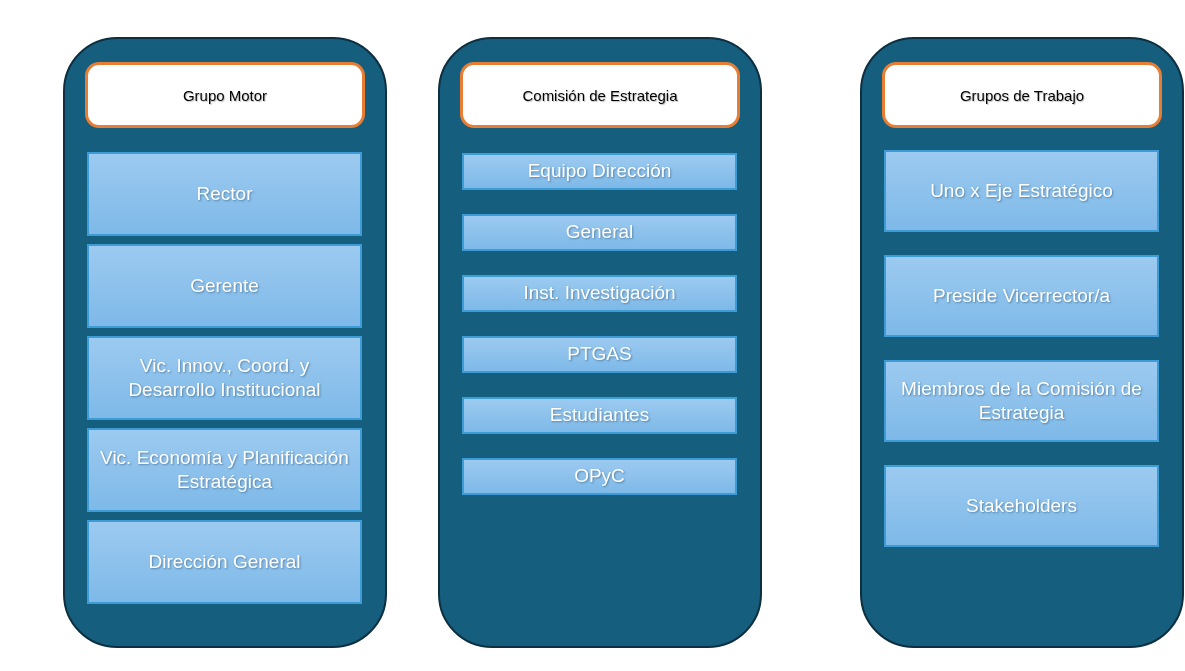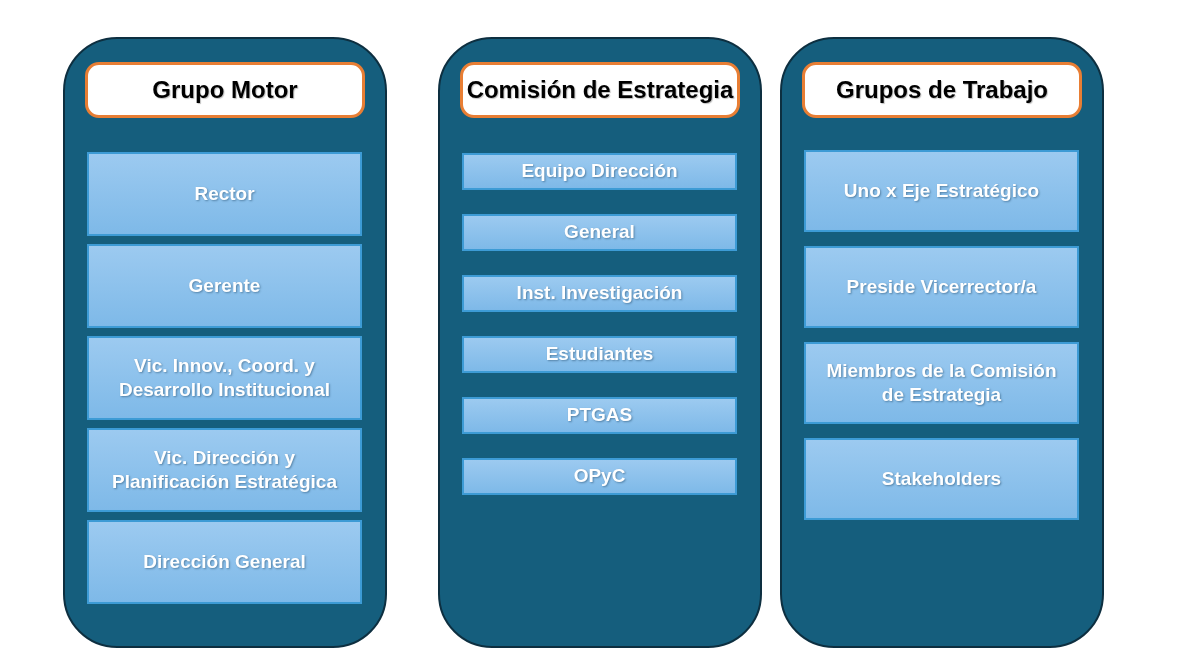--- a/index.html
+++ b/index.html
@@ -24,96 +24,96 @@
     top: 37px;
     width: 324px;
     height: 611px;
     background: var(--container, #155E7D);
     border: 2px solid var(--container-border, #0D2F40);
     border-radius: 54px;
     box-sizing: border-box;
   }
   .column.c1 { left: 63px; }
   .column.c2 { left: 438px; }
-  .column.c3 { left: 780px; padding-left: 8px; }
+  .column.c3 { left: 860px; padding-left: 8px; }
 
   .col-header {
     position: absolute;
     left: 20px;
     right: 20px;
     top: 23px;
-    height: 56px;
+    height: 66px;
     background: var(--header-bg, #ffffff);
     border: 3px solid var(--header-border, #E87E34);
     border-radius: 14px;
     box-sizing: border-box;
     display: flex;
     align-items: center;
     justify-content: center;
     color: var(--header-text, #000000);
-    font-size: 24px;
-    font-weight: 700;
+    font-size: 15px;
+    font-weight: 400;
     text-shadow: 1px 1px 1px rgba(0,0,0,0.25);
     text-align: center;
   }
 
   .items {
     position: absolute;
     left: 22px;
     right: 23px;
     display: flex;
     flex-direction: column;
   }
   .c1 .items { top: 113px; gap: 8px; }
   .c2 .items { top: 114px; gap: 24px; }
-  .c3 .items { top: 111px; gap: 14px; }
+  .c3 .items { top: 111px; gap: 23px; }
 
   .item {
     background: linear-gradient(to bottom, var(--item-top, #9CCAF0), var(--item-bottom, #7EB9E8));
     border: 2px solid var(--item-border, #3D9BD5);
     box-sizing: border-box;
     display: flex;
     align-items: center;
     justify-content: center;
     text-align: center;
     color: var(--item-text, #ffffff);
     font-size: 19px;
-    font-weight: 700;
+    font-weight: 400;
     line-height: 1.28;
     text-shadow: 1px 1px 2px rgba(20,55,85,0.45);
     padding: 2px 8px;
   }
   .c1 .item { height: 84px; }
   .c2 .item { height: 37px; }
   .c3 .item { height: 82px; }
 </style>
 </head>
 <body>
 
 <div class="canvas">
 
   <div class="column c1">
     <div class="col-header">Grupo Motor</div>
     <div class="items">
       <div class="item">Rector</div>
       <div class="item">Gerente</div>
       <div class="item">Vic. Innov., Coord. y Desarrollo Institucional</div>
-      <div class="item">Vic. Dirección y Planificación Estratégica</div>
+      <div class="item">Vic. Economía y Planificación Estratégica</div>
       <div class="item">Dirección General</div>
     </div>
   </div>
 
   <div class="column c2">
     <div class="col-header">Comisión de Estrategia</div>
     <div class="items">
       <div class="item">Equipo Dirección</div>
       <div class="item">General</div>
       <div class="item">Inst. Investigación</div>
+      <div class="item">PTGAS</div>
       <div class="item">Estudiantes</div>
-      <div class="item">PTGAS</div>
       <div class="item">OPyC</div>
     </div>
   </div>
 
   <div class="column c3">
     <div class="col-header">Grupos de Trabajo</div>
     <div class="items">
       <div class="item">Uno x Eje Estratégico</div>
       <div class="item">Preside Vicerrector/a</div>
       <div class="item">Miembros de la Comisión de Estrategia</div>

